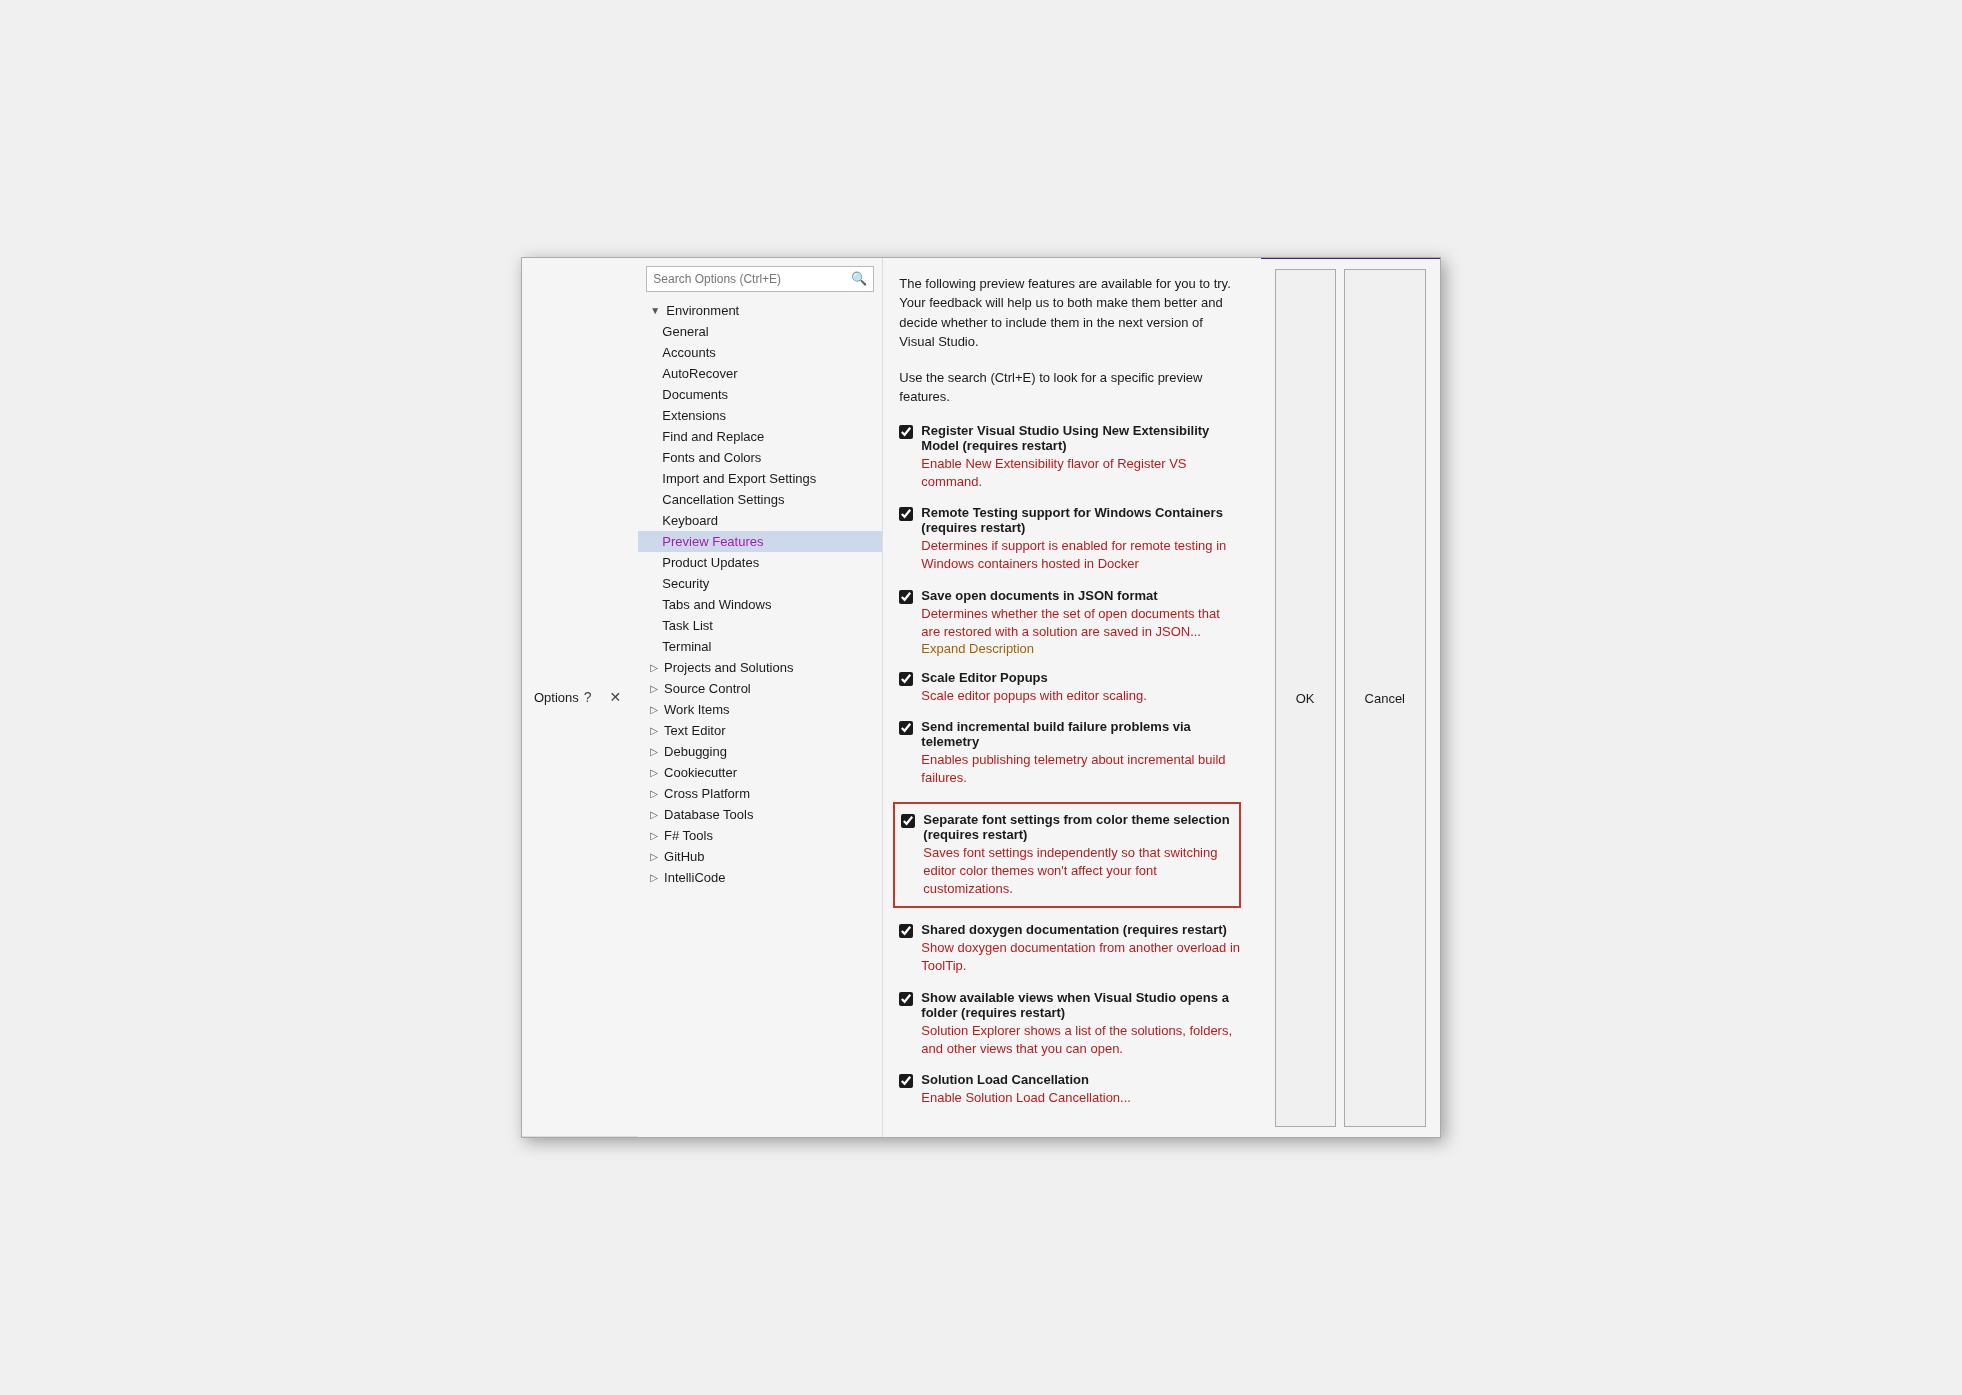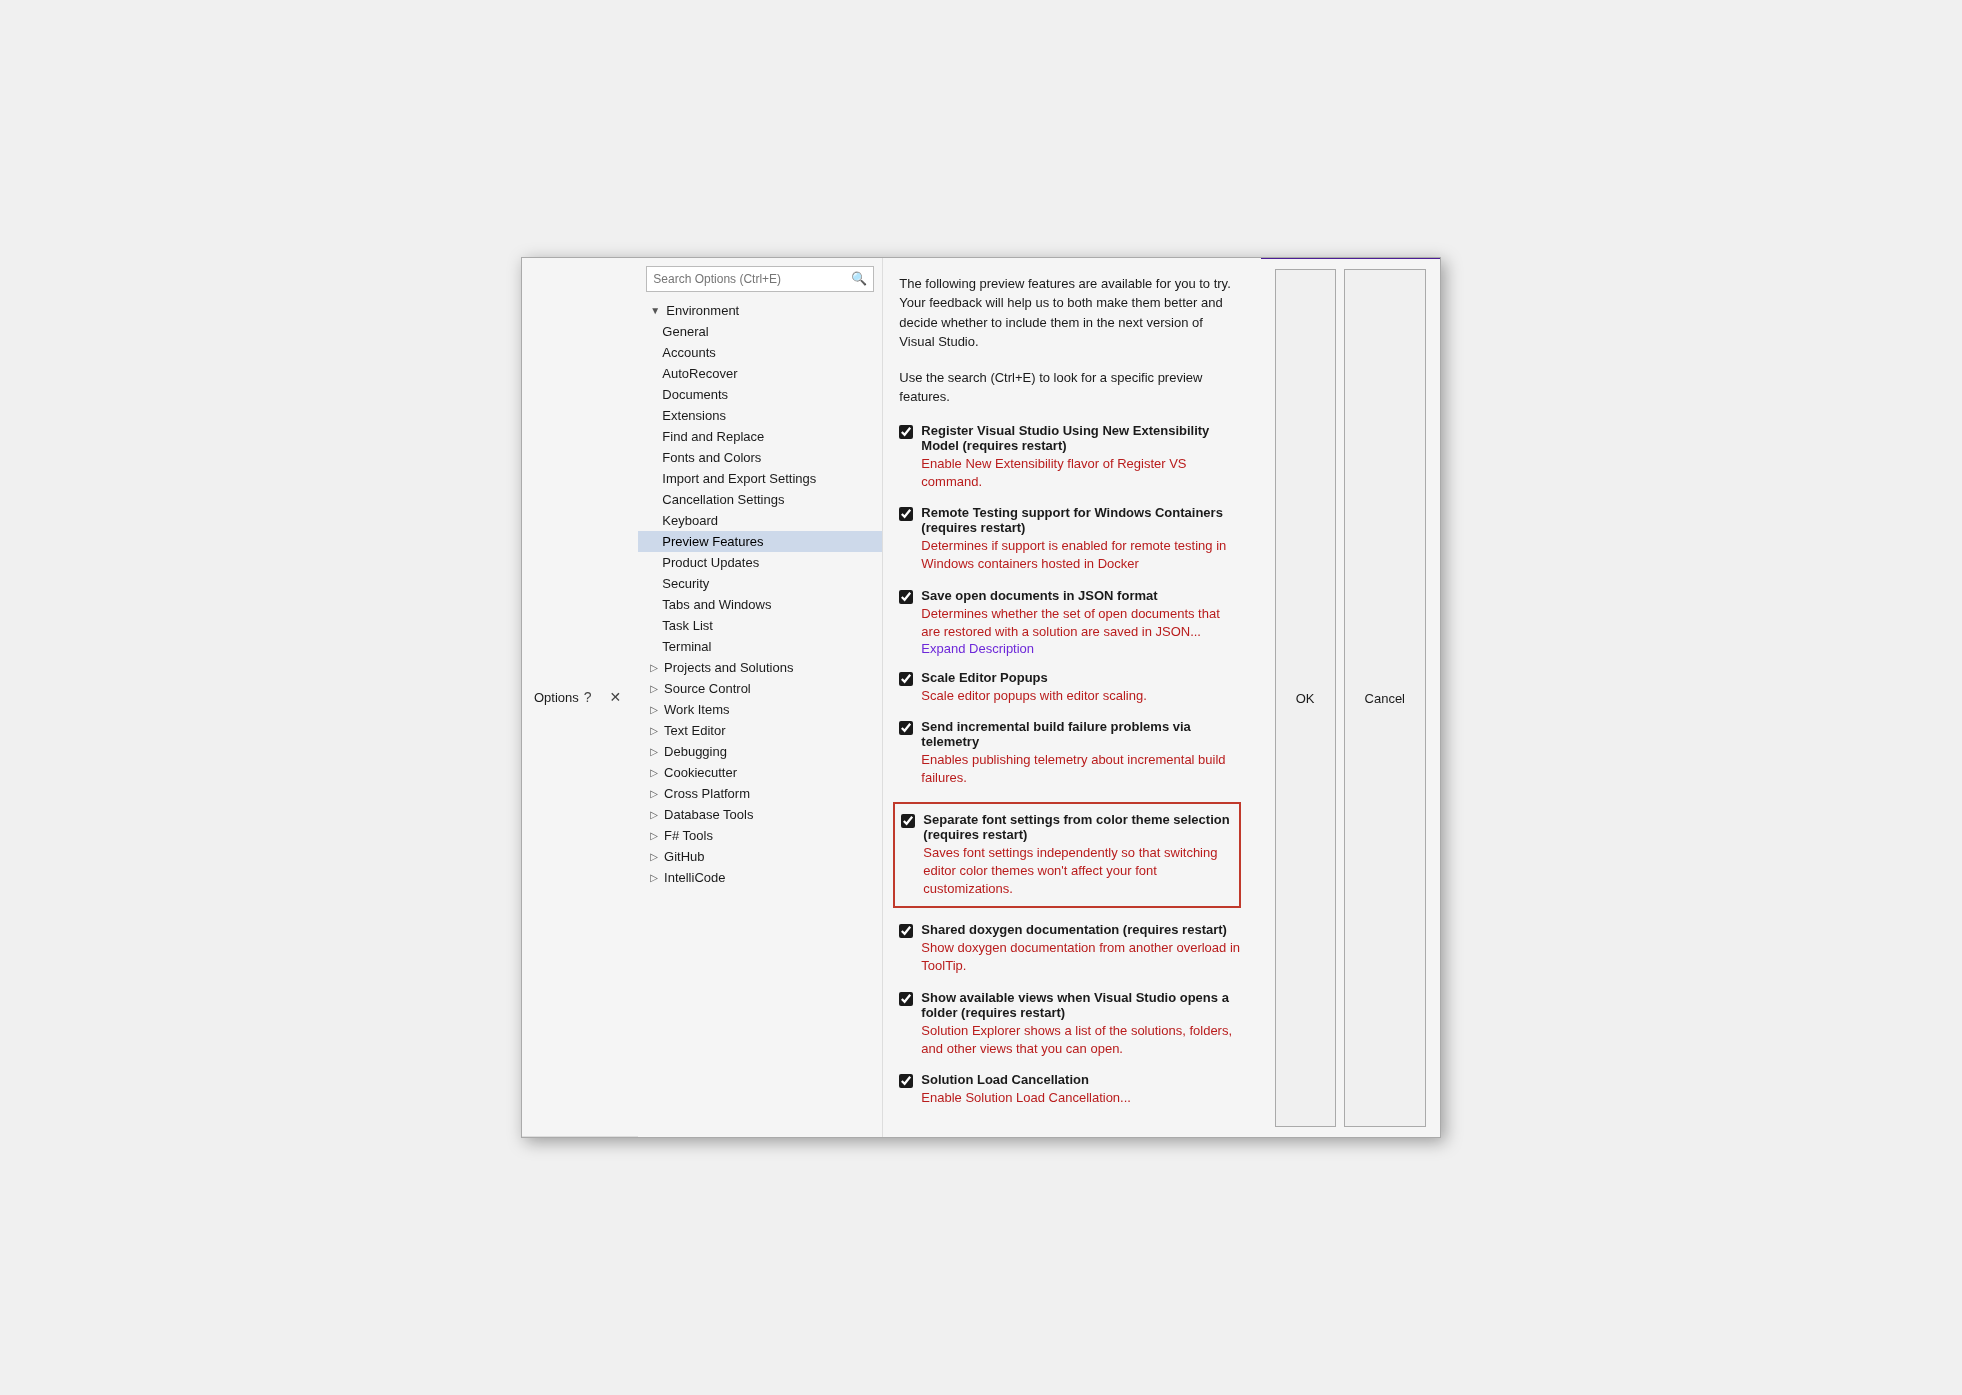--- a/index.html
+++ b/index.html
@@ -90,21 +90,21 @@
       cursor: pointer;
       white-space: nowrap;
       color: #1a1a1a;
       font-size: 13px;
       display: flex;
       align-items: center;
       gap: 4px;
     }
     .tree-item.selected {
       background: #cdd9ea;
-      color: #000000;
+      color: #a21caf;
     }
     .tree-item.parent {
       font-weight: normal;
     }
     .tree-item.child {
       padding-left: 24px;
     }
     .tree-item .arrow {
       font-size: 10px;
       color: #555;
@@ -153,21 +153,21 @@
       font-size: 13px;
       color: #1a1a1a;
     }
     .feature-desc {
       font-size: 13px;
       color: #b91c1c;
       margin-top: 2px;
       line-height: 1.4;
     }
     .expand-link {
-      color: #6d28d9;
+      color: #a16207;
       cursor: pointer;
       text-decoration: none;
       font-size: 13px;
     }
     .dialog-footer {
       border-top: 1px solid #4c1d95;
       padding: 10px 14px;
       display: flex;
       justify-content: flex-end;
       gap: 8px;

